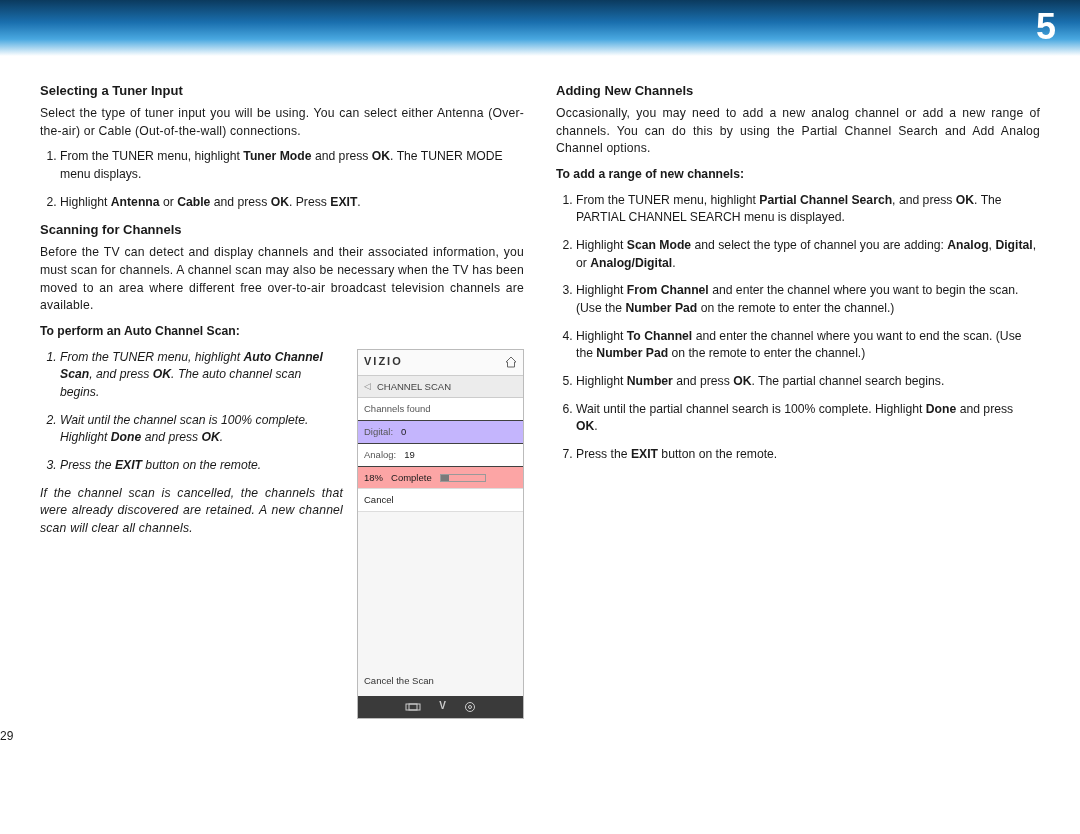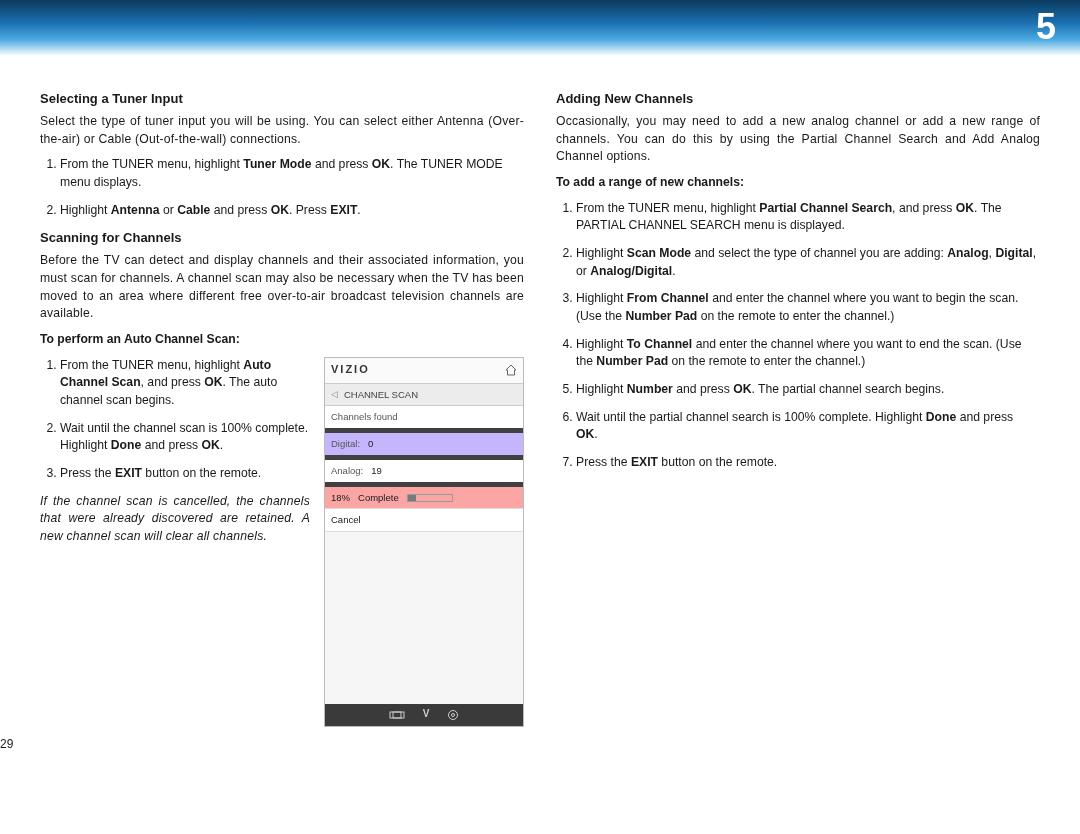--- a/index.html
+++ b/index.html
@@ -7,60 +7,60 @@
   .banner {
     width: 1080px; height: 56px;
     background: linear-gradient(180deg, #0b3a5e 0%, #1a6fae 40%, #49a8e0 70%, #ffffff 100%);
     position: relative;
   }
   .banner .chapnum {
     position: absolute; right: 24px; top: 6px;
     color: #fff; font-size: 36px; font-weight: 600;
   }
   .page {
-    padding: 28px 40px 0 40px;
+    padding: 20px 40px 0 40px;
     display: flex;
     gap: 32px;
   }
   .col { flex: 1 1 0; font-size: 12.2px; line-height: 1.45; }
   .col.left { max-width: 490px; }
   .col.right { max-width: 490px; }
   .h { font-weight: 700; font-size: 13px; margin: 6px 0 4px 0; }
   p.body { text-align: justify; margin-bottom: 8px; letter-spacing: 0.2px; }
   p.lead { margin-bottom: 8px; font-weight: bold; }
   ol.steps { list-style: decimal; padding-left: 20px; margin-bottom: 10px; }
   ol.steps li { margin-bottom: 10px; padding-right: 4px; }
   .b { font-weight: 700; }
   .left-lower { display: flex; gap: 14px; margin-top: 4px; }
   .left-lower .text { flex: 1 1 0; }
   .left-lower .text ol { list-style: decimal; padding-left: 20px; }
-  .left-lower .text ol li { margin-bottom: 10px; }
+  .left-lower .text ol li { margin-bottom: 10px; font-style: italic; }
   .left-lower .text p { text-align: justify; font-style: italic; }
   
   .vpanel {
-    width: 200px; height: 370px;
+    width: 167px; height: 370px;
     border: 1px solid #bbb;
     background: #f2f2f2;
     display: flex; flex-direction: column;
     position: relative;
     font-size: 10px;
   }
   .vpanel .titlebar {
     height: 26px; background: #fafafa; border-bottom: 1px solid #ccc;
     display: flex; align-items: center; padding: 0 6px; justify-content: space-between;
   }
   .vpanel .titlebar .brand { letter-spacing: 2px; font-weight: 700; font-size: 11px; color: #333; }
   .vpanel .titlebar .home { width: 12px; height: 12px; }
   .vpanel .sect {
     background: #ececec; color: #444; border-bottom: 1px solid #ccc;
     padding: 4px 6px; display:flex; align-items:center; gap:6px;
     font-size: 9.5px;
   }
   .vpanel .sect .tri { font-size: 9px; color:#888; }
-  .vpanel .row { background: #fff; border-bottom: 5px solid #404040; padding: 4px 6px; font-size: 9.5px; display:flex; align-items:center; }
+  .vpanel .row { background: #fff; border-bottom: 1px solid #404040; padding: 4px 6px; font-size: 9.5px; display:flex; align-items:center; }
   .vpanel .row.grey { background: #c4b5fd; }
   .vpanel .row .lbl { color:#555; }
   .vpanel .row .val { margin-left: 8px; }
   .vpanel .progressrow { background:#fca5a5; border-bottom:1px solid #ddd; padding:4px 6px; display:flex; align-items:center; gap:8px; font-size:9.5px; }
   .vpanel .progressrow .bar { width: 46px; height: 8px; border:1px solid #999; position:relative; }
   .vpanel .progressrow .bar .fill { position:absolute; left:0; top:0; bottom:0; background:#7a7a7a; }
   .vpanel .cancel { background:#fff; border-bottom:1px solid #ddd; padding:4px 6px; font-size:9.5px; }
   .vpanel .filler { flex: 1 1 auto; background: #f6f6f6; }
   .vpanel .hint { padding: 8px 6px; font-size: 9.5px; color:#333; background:#f6f6f6; }
   .vpanel .bottombar { height: 22px; background:#3a3a3a; display:flex; align-items:center; justify-content:center; gap:18px; color:#ddd; font-size:10px; }
@@ -135,20 +135,21 @@
         </div>
         <div class="progressrow">
           <span>18%</span>
           <span>Complete</span>
           <span class="bar">
               <span class="fill" id="pfill" style="width: 18%;"></span>
             </span>
         </div>
         <div class="cancel">Cancel</div>
         <div class="filler"></div>
+        <div class="hint">Cancel the Scan</div>
         <div class="bottombar">
           <span>
               <svg width="16" height="10" viewBox="0 0 16 10">
                 <rect x="1" y="2" width="14" height="6" fill="none" stroke="#ccc"></rect>
                 <rect x="4" y="2" width="8" height="6" fill="none" stroke="#ccc"></rect>
               </svg>
             </span>
           <span style="font-weight:700;color:#ccc;">V</span>
           <span>
               <svg width="12" height="12" viewBox="0 0 12 12">

